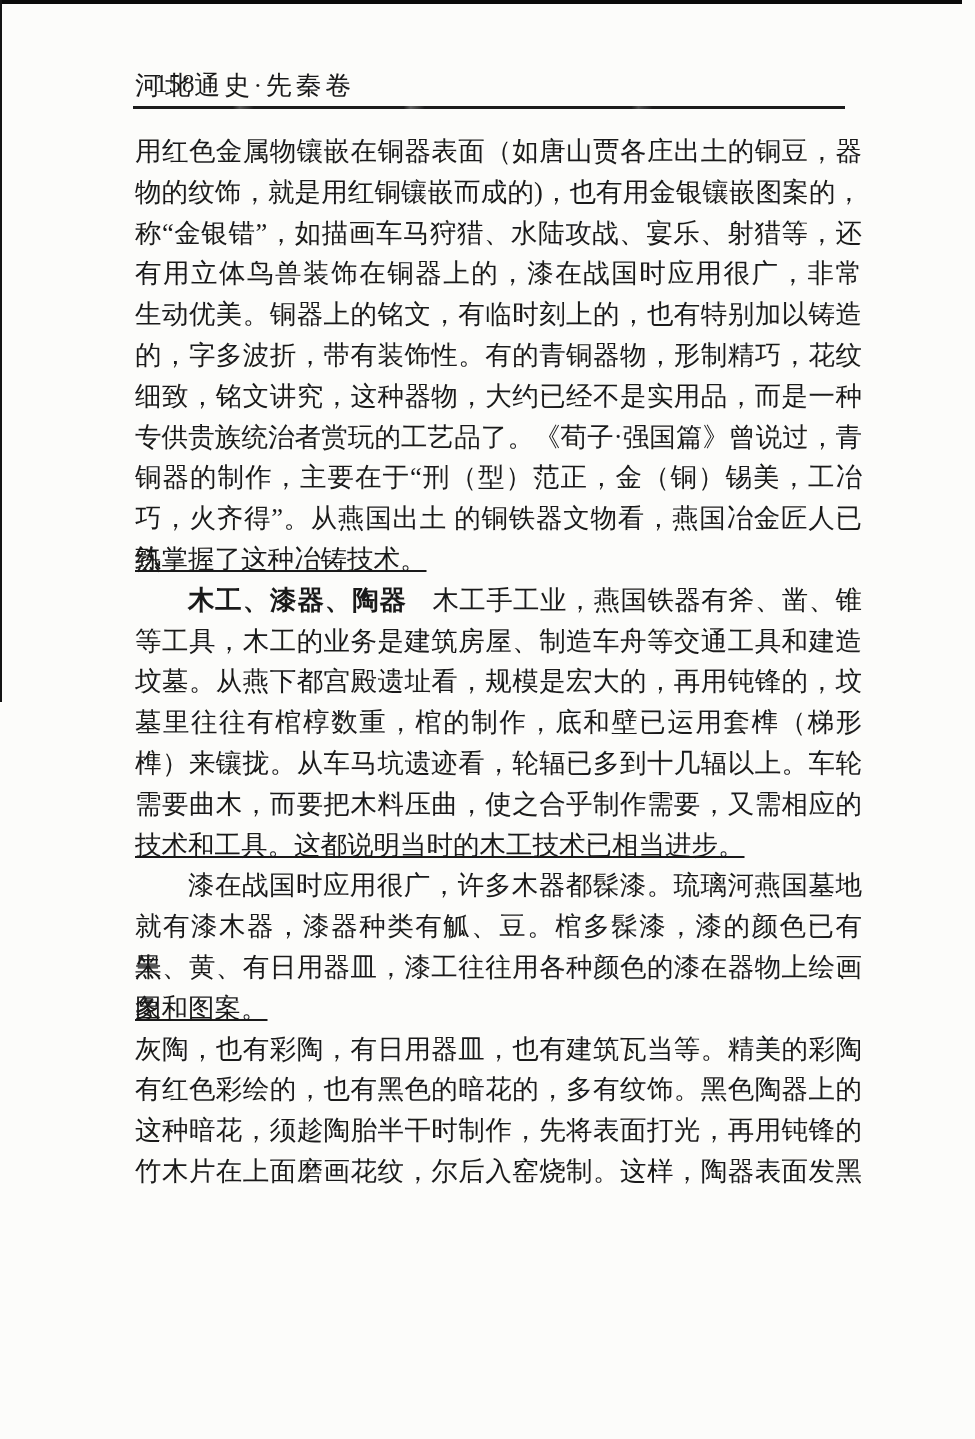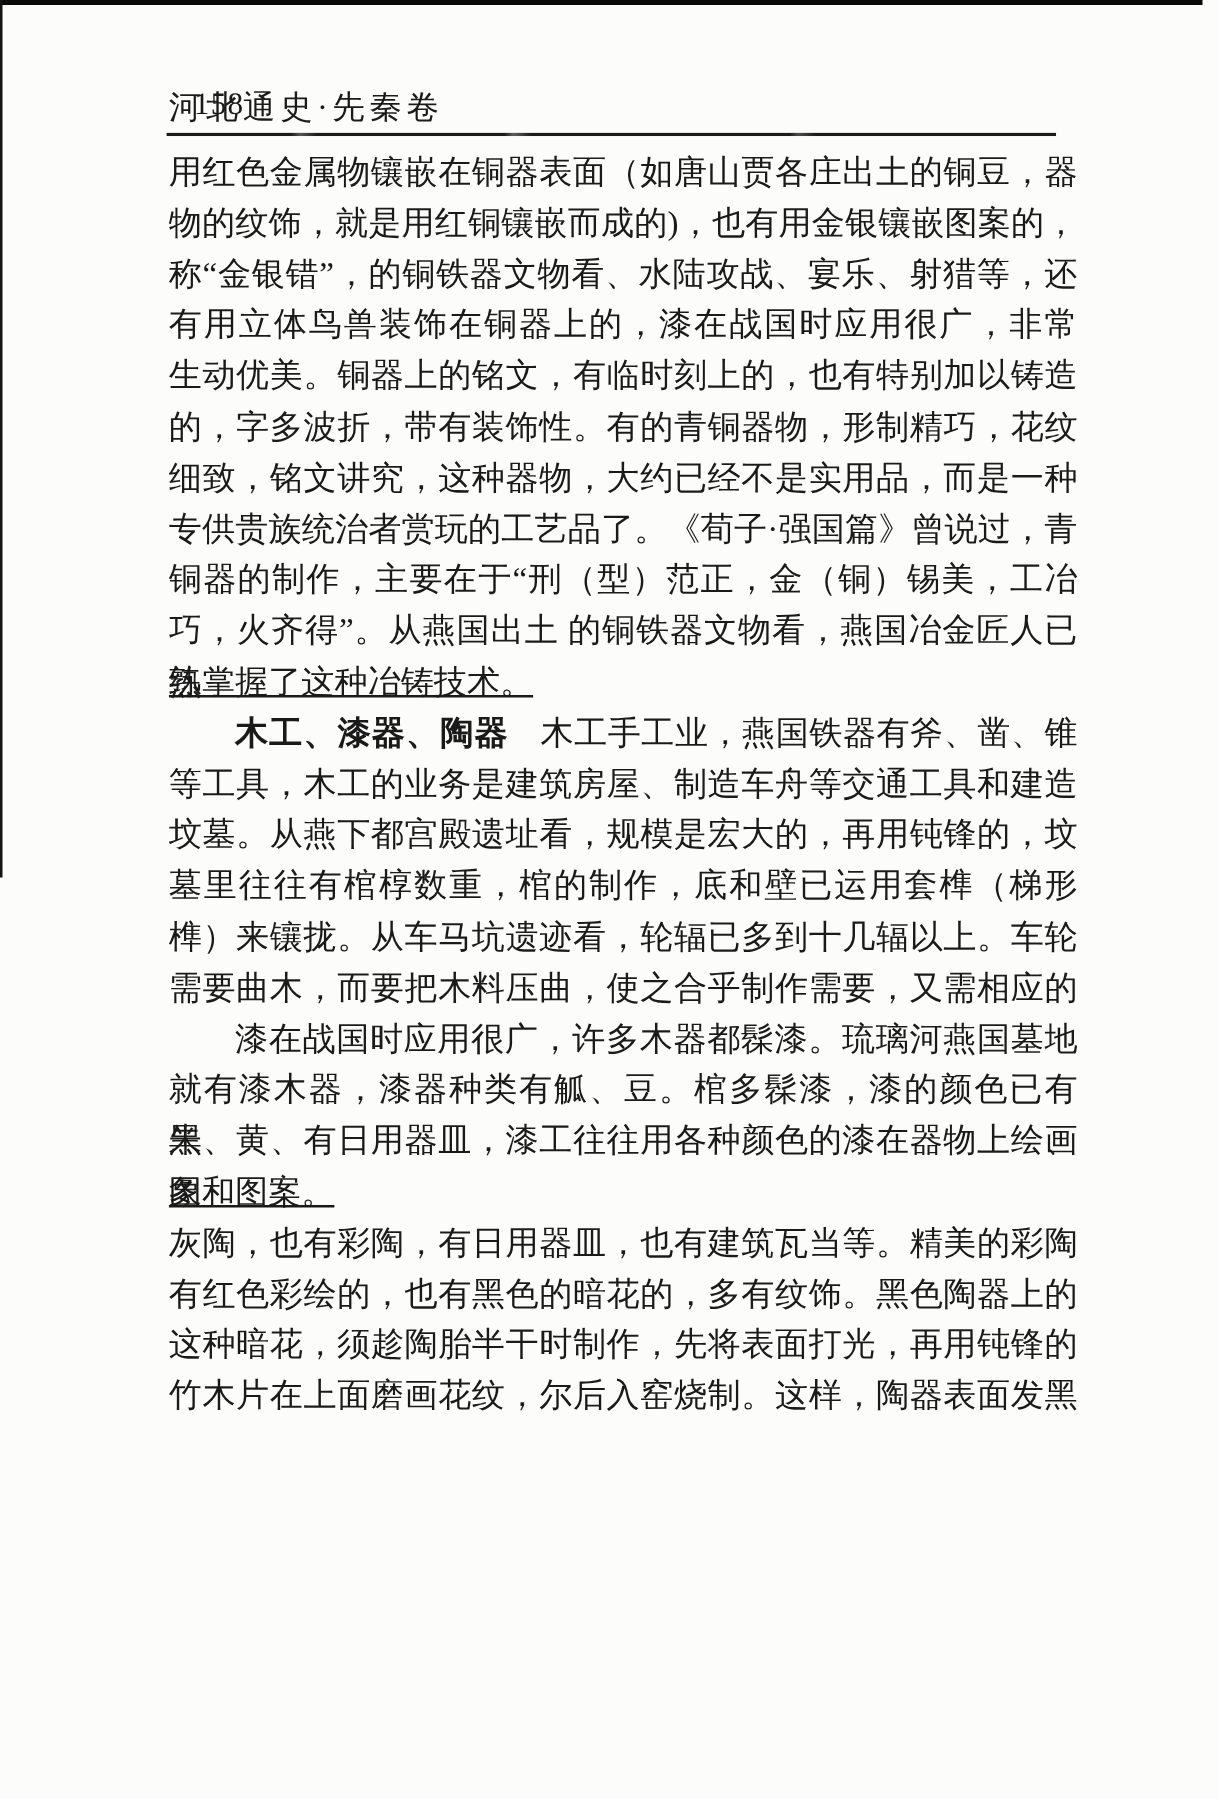--- a/index.html
+++ b/index.html
@@ -53,21 +53,21 @@
     left: 133px; top: 106px;
     width: 712px; height: 3px;
     background: #1c1c1c;
     
     -webkit-mask-image: linear-gradient(90deg,#000 0 14%,rgba(0,0,0,.75) 15%,#000 17% 38%,rgba(0,0,0,.7) 39%,#000 41% 70%,rgba(0,0,0,.78) 71%,#000 73% 100%);
             mask-image: linear-gradient(90deg,#000 0 14%,rgba(0,0,0,.75) 15%,#000 17% 38%,rgba(0,0,0,.7) 39%,#000 41% 70%,rgba(0,0,0,.78) 71%,#000 73% 100%);
   }
   
   .text-block {
     position: absolute;
-    left: 135px; top: 117px;
+    left: 135px; top: 131px;
     width: 727px;
     overflow: hidden;
   }
   .paragraph { margin: 0; padding: 0; }
   .line {
     height: 40.8px;
     line-height: 40.8px;
     font-size: 26.5px;
     text-align: justify;
     text-align-last: justify;
@@ -100,41 +100,42 @@
   <span class="page-number">158</span>
   <span class="book-title">河北通史·先秦卷</span>
 </div>
 <div class="header-rule"></div>
 
 <div class="text-block">
 
   <div class="paragraph">
       <div class="line">用红色金属物镶嵌在铜器表面（如唐山贾各庄出土的铜豆，器</div>
       <div class="line">物的纹饰，就是用红铜镶嵌而成的)，也有用金银镶嵌图案的，</div>
-      <div class="line">称“金银错”，的铜铁器文物看、水陆攻战、宴乐、射猎等，还</div>
+      <div class="line">称“金银错”，如描画车马狩猎、水陆攻战、宴乐、射猎等，还</div>
       <div class="line">有用立体鸟兽装饰在铜器上的，漆在战国时应用很广，非常</div>
       <div class="line">生动优美。铜器上的铭文，有临时刻上的，也有特别加以铸造</div>
       <div class="line">的，字多波折，带有装饰性。有的青铜器物，形制精巧，花纹</div>
       <div class="line">细致，铭文讲究，这种器物，大约已经不是实用品，而是一种</div>
       <div class="line">专供贵族统治者赏玩的工艺品了。《荀子·强国篇》曾说过，青</div>
       <div class="line">铜器的制作，主要在于“刑（型）范正，金（铜）锡美，工冶</div>
       <div class="line">巧，火齐得”。从燕国出土 的铜铁器文物看，燕国冶金匠人已熟</div>
       <div class="line short">练掌握了这种冶铸技术。</div>
     </div>
 
   <div class="paragraph">
     <div class="line" style="text-indent:2em;">
       <span class="run-in-heading">木工、漆器、陶器</span><span class="run-in-gap"></span><span>木工手工业，燕国铁器有斧、凿、锥</span>
     </div>
     <div>
         <div class="line">等工具，木工的业务是建筑房屋、制造车舟等交通工具和建造</div>
         <div class="line">坟墓。从燕下都宫殿遗址看，规模是宏大的，再用钝锋的，坟</div>
         <div class="line">墓里往往有棺椁数重，棺的制作，底和壁已运用套榫（梯形</div>
         <div class="line">榫）来镶拢。从车马坑遗迹看，轮辐已多到十几辐以上。车轮</div>
         <div class="line">需要曲木，而要把木料压曲，使之合乎制作需要，又需相应的</div>
+        <div class="line short">技术和工具。这都说明当时的木工技术已相当进步。</div>
       </div>
   </div>
 
   <div class="paragraph">
       <div class="line indent">漆在战国时应用很广，许多木器都髹漆。琉璃河燕国墓地</div>
       <div class="line">就有漆木器，漆器种类有觚、豆。棺多髹漆，漆的颜色已有黑、</div>
       <div class="line">朱、黄、有日用器皿，漆工往往用各种颜色的漆在器物上绘画图</div>
       <div class="line short">象和图案。</div>
     </div>
 

